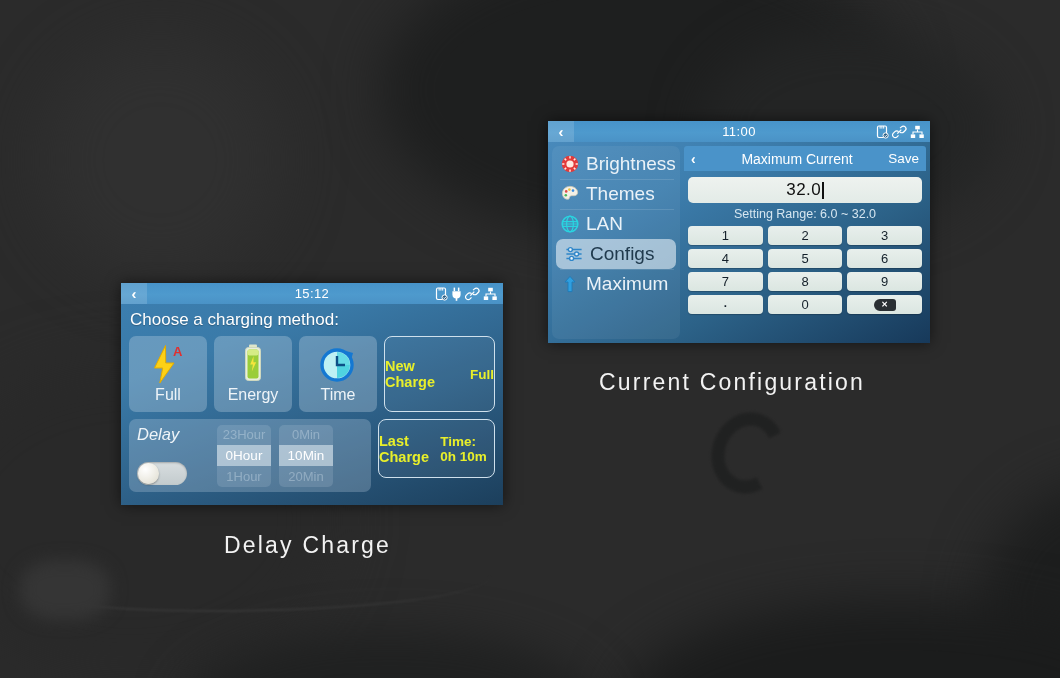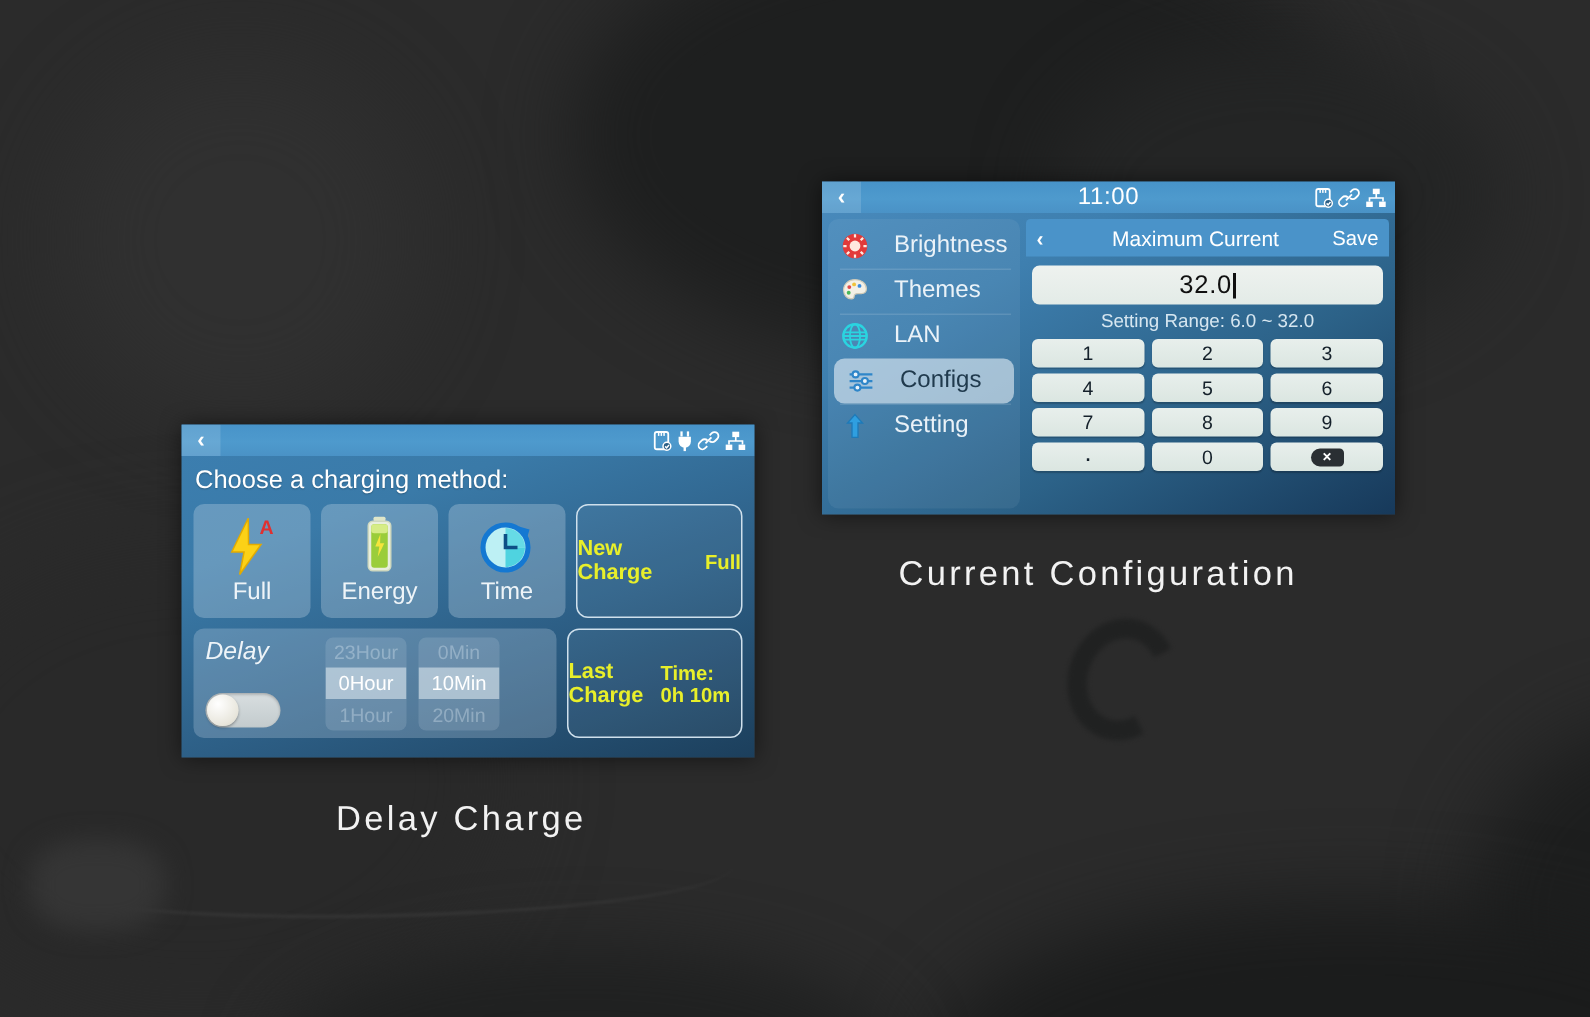--- a/index.html
+++ b/index.html
@@ -69,21 +69,21 @@
   }
   .sb-back {
     width: 26px; height: 21px;
     display: flex; align-items: center; justify-content: center;
     background: rgba(255,255,255,.14);
     color: #ffffff; font-size: 15px; font-weight: bold;
     line-height: 1;
   }
   .sb-time {
     position: absolute; left: 0; right: 0; text-align: center;
-    color: #ffffff; font-size: 16px; letter-spacing: .4px;
+    color: #ffffff; font-size: 13px; letter-spacing: .4px;
   }
   .sb-icons {
     position: absolute; right: 5px; top: 0; bottom: 0;
     display: flex; align-items: center; gap: 3px;
   }
   .sb-icons svg { display: block; }
 
   
   #device-delay {
     left: 121px; top: 283px; width: 382px; height: 222px;
@@ -110,21 +110,21 @@
   .side-card {
     width: 117px;
     border: 1.5px solid #cfe0ec;
     border-radius: 8px;
     background: rgba(255,255,255,.05);
     display: flex; 
     align-items: center; justify-content: center;
     gap: 9px;
   }
   #tile-new-charge { height: 76px; }
-  #tile-last-charge { height: 73px; }
+  #tile-last-charge { height: 59px; }
   .side-card .l1 { color: #e8ef2a; font-size: 14.5px; font-weight: bold; }
   .side-card .l2 { color: #e8ef2a; font-size: 13.5px; font-weight: bold; }
 
   .delay-panel {
     flex: 1; height: 73px;
     background: rgba(205,222,235,.26);
     border-radius: 7px;
     display: flex; align-items: center;
     padding: 0 8px;
   }
@@ -179,21 +179,21 @@
   }
   .sb-item.active {
     background: rgba(232,240,246,.60);
     border-radius: 7px;
     margin: 0 4px;
   }
   .sb-item.active::before { display: none; }
   .sb-item.active .sb-label { color: #203a4d; }
   .sb-ico { width: 19px; height: 19px; flex: none;
             display: flex; align-items: center; justify-content: center; }
-  .sb-label { color: #eaf2f8; font-size: 16px; white-space: nowrap; margin-left: 10px; }
+  .sb-label { color: #eaf2f8; font-size: 19px; white-space: nowrap; }
 
   .content { flex: 1; display: flex; flex-direction: column; }
   .subbar {
     height: 25px; background: #4a93c9; border-radius: 3px 3px 0 0;
     display: flex; align-items: center; position: relative; padding: 0 7px;
   }
   .subbar .sbk { color: #fff; font-size: 14px; font-weight: bold; }
   .subbar .sbt {
     position: absolute; left: 0; right: 16px; text-align: center;
     color: #ffffff; font-size: 14px;
@@ -248,20 +248,21 @@
   <div class="blob b5"></div>
   <div class="crescent"></div>
   <div class="swoosh"></div>
   <div class="grain"></div>
 </div>
 
 <div class="device" id="device-delay">
 
   <div class="statusbar">
     <div class="sb-back">‹</div>
+    <div class="sb-time">15:12</div>
     <div class="sb-icons">
       <span>
         <svg width="13" height="14" viewBox="0 0 13 14">
           <rect x="1.5" y="1" width="9" height="11.5" rx="1.4" fill="none" stroke="#fff" stroke-width="1.2"></rect>
           <rect x="3.6" y="1" width="1" height="2.6" fill="#fff"></rect>
           <rect x="5.4" y="1" width="1" height="2.6" fill="#fff"></rect>
           <rect x="7.2" y="1" width="1" height="2.6" fill="#fff"></rect>
           <circle cx="9.6" cy="10.5" r="2.6" fill="#2a5f86" stroke="#fff" stroke-width="1"></circle>
           <path d="M8.4 10.6l1 1 1.6-1.9" stroke="#fff" stroke-width="1" fill="none"></path>
         </svg>
@@ -464,21 +465,21 @@
         </span>
         <span class="sb-label">Configs</span>
       </div>
 
       <div class="sb-item">
         <span class="sb-ico">
           <svg width="18" height="18" viewBox="0 0 18 18">
             <path d="M9 1.4l5 5.6h-3v9.6H7V7H4z" fill="#2f9fe0" stroke="#1e7ab8" stroke-width=".9"></path>
           </svg>
         </span>
-        <span class="sb-label">Setting</span>
+        <span class="sb-label">Maximum</span>
       </div>
     </div>
 
     <div class="content">
 
       <div class="subbar">
         <span class="sbk">‹</span>
         <span class="sbt">Maximum Current</span>
         <span class="sbs">Save</span>
       </div>

